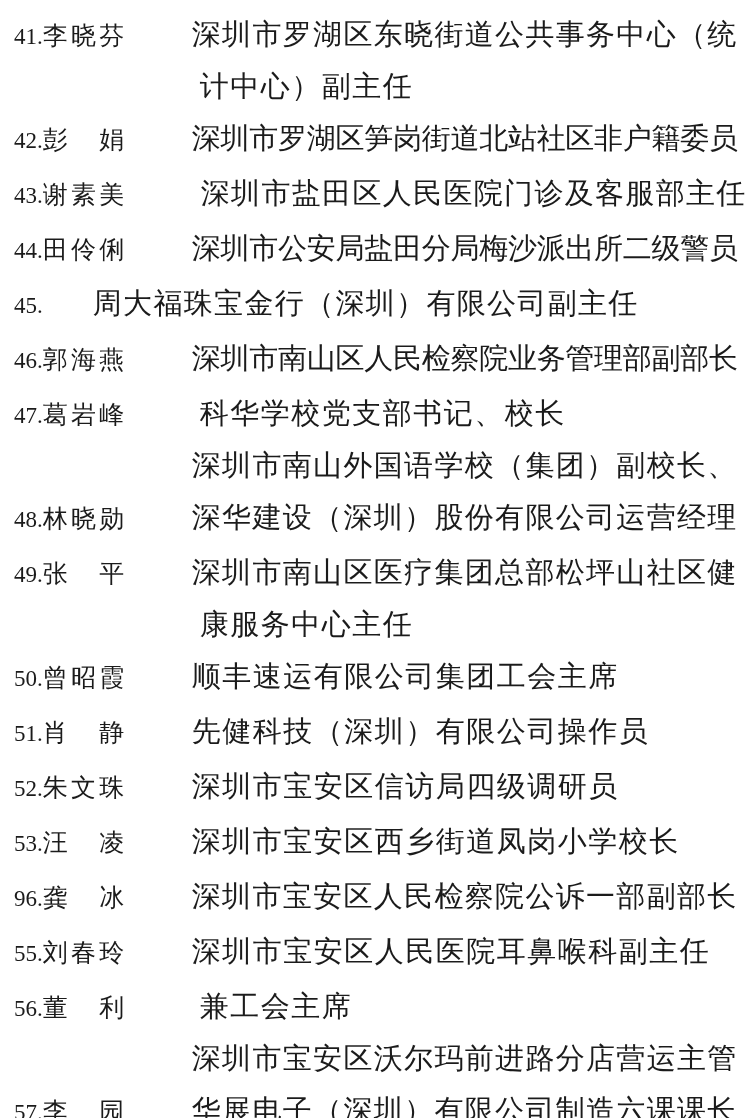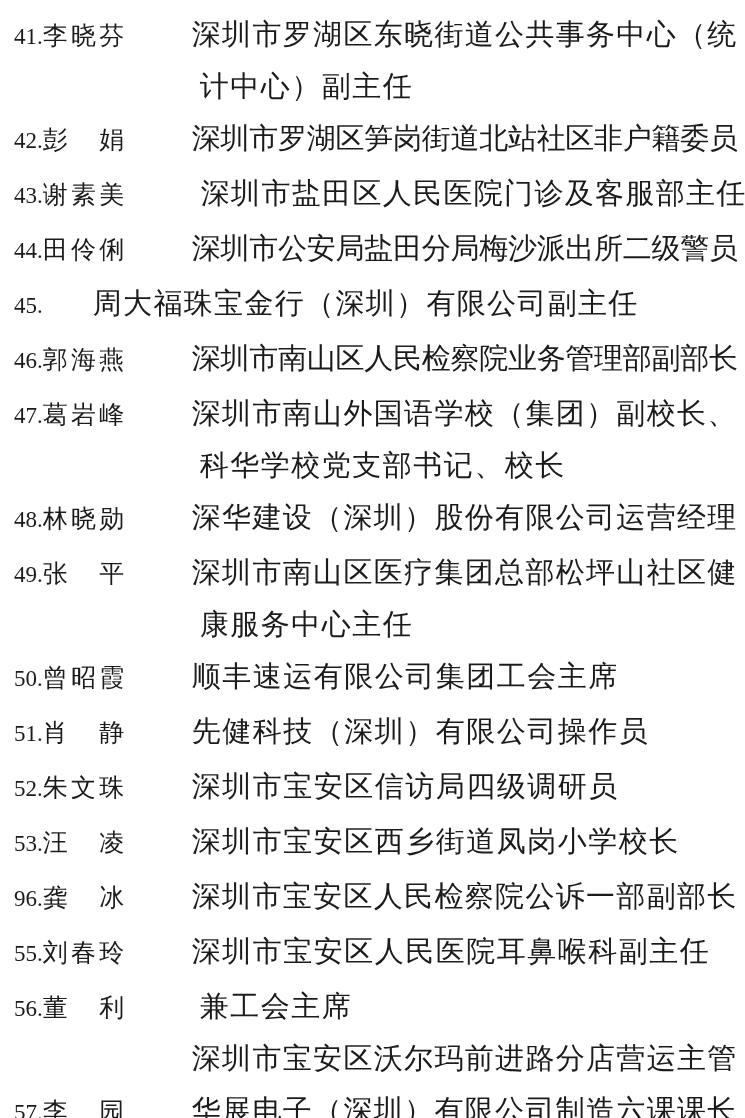--- a/index.html
+++ b/index.html
@@ -97,22 +97,22 @@
         <span class="entry-num">46.</span>
         <span class="entry-name">郭海燕</span>
         <div class="entry-desc">
           <div class="desc-line" style="letter-spacing: -0.26px;">深圳市南山区人民检察院业务管理部副部长</div>
         </div>
       </div>
       <div class="entry">
         <span class="entry-num">47.</span>
         <span class="entry-name">葛岩峰</span>
         <div class="entry-desc">
+          <div class="desc-line cont" style="letter-spacing: 1.5px;">科华学校党支部书记、校长</div>
           <div class="desc-line" style="letter-spacing: 1.33px;">深圳市南山外国语学校（集团）副校长、</div>
-          <div class="desc-line cont" style="letter-spacing: 1.5px;">科华学校党支部书记、校长</div>
         </div>
       </div>
       <div class="entry">
         <span class="entry-num">48.</span>
         <span class="entry-name">林晓勋</span>
         <div class="entry-desc">
           <div class="desc-line" style="letter-spacing: 1.33px;">深华建设（深圳）股份有限公司运营经理</div>
         </div>
       </div>
       <div class="entry">

